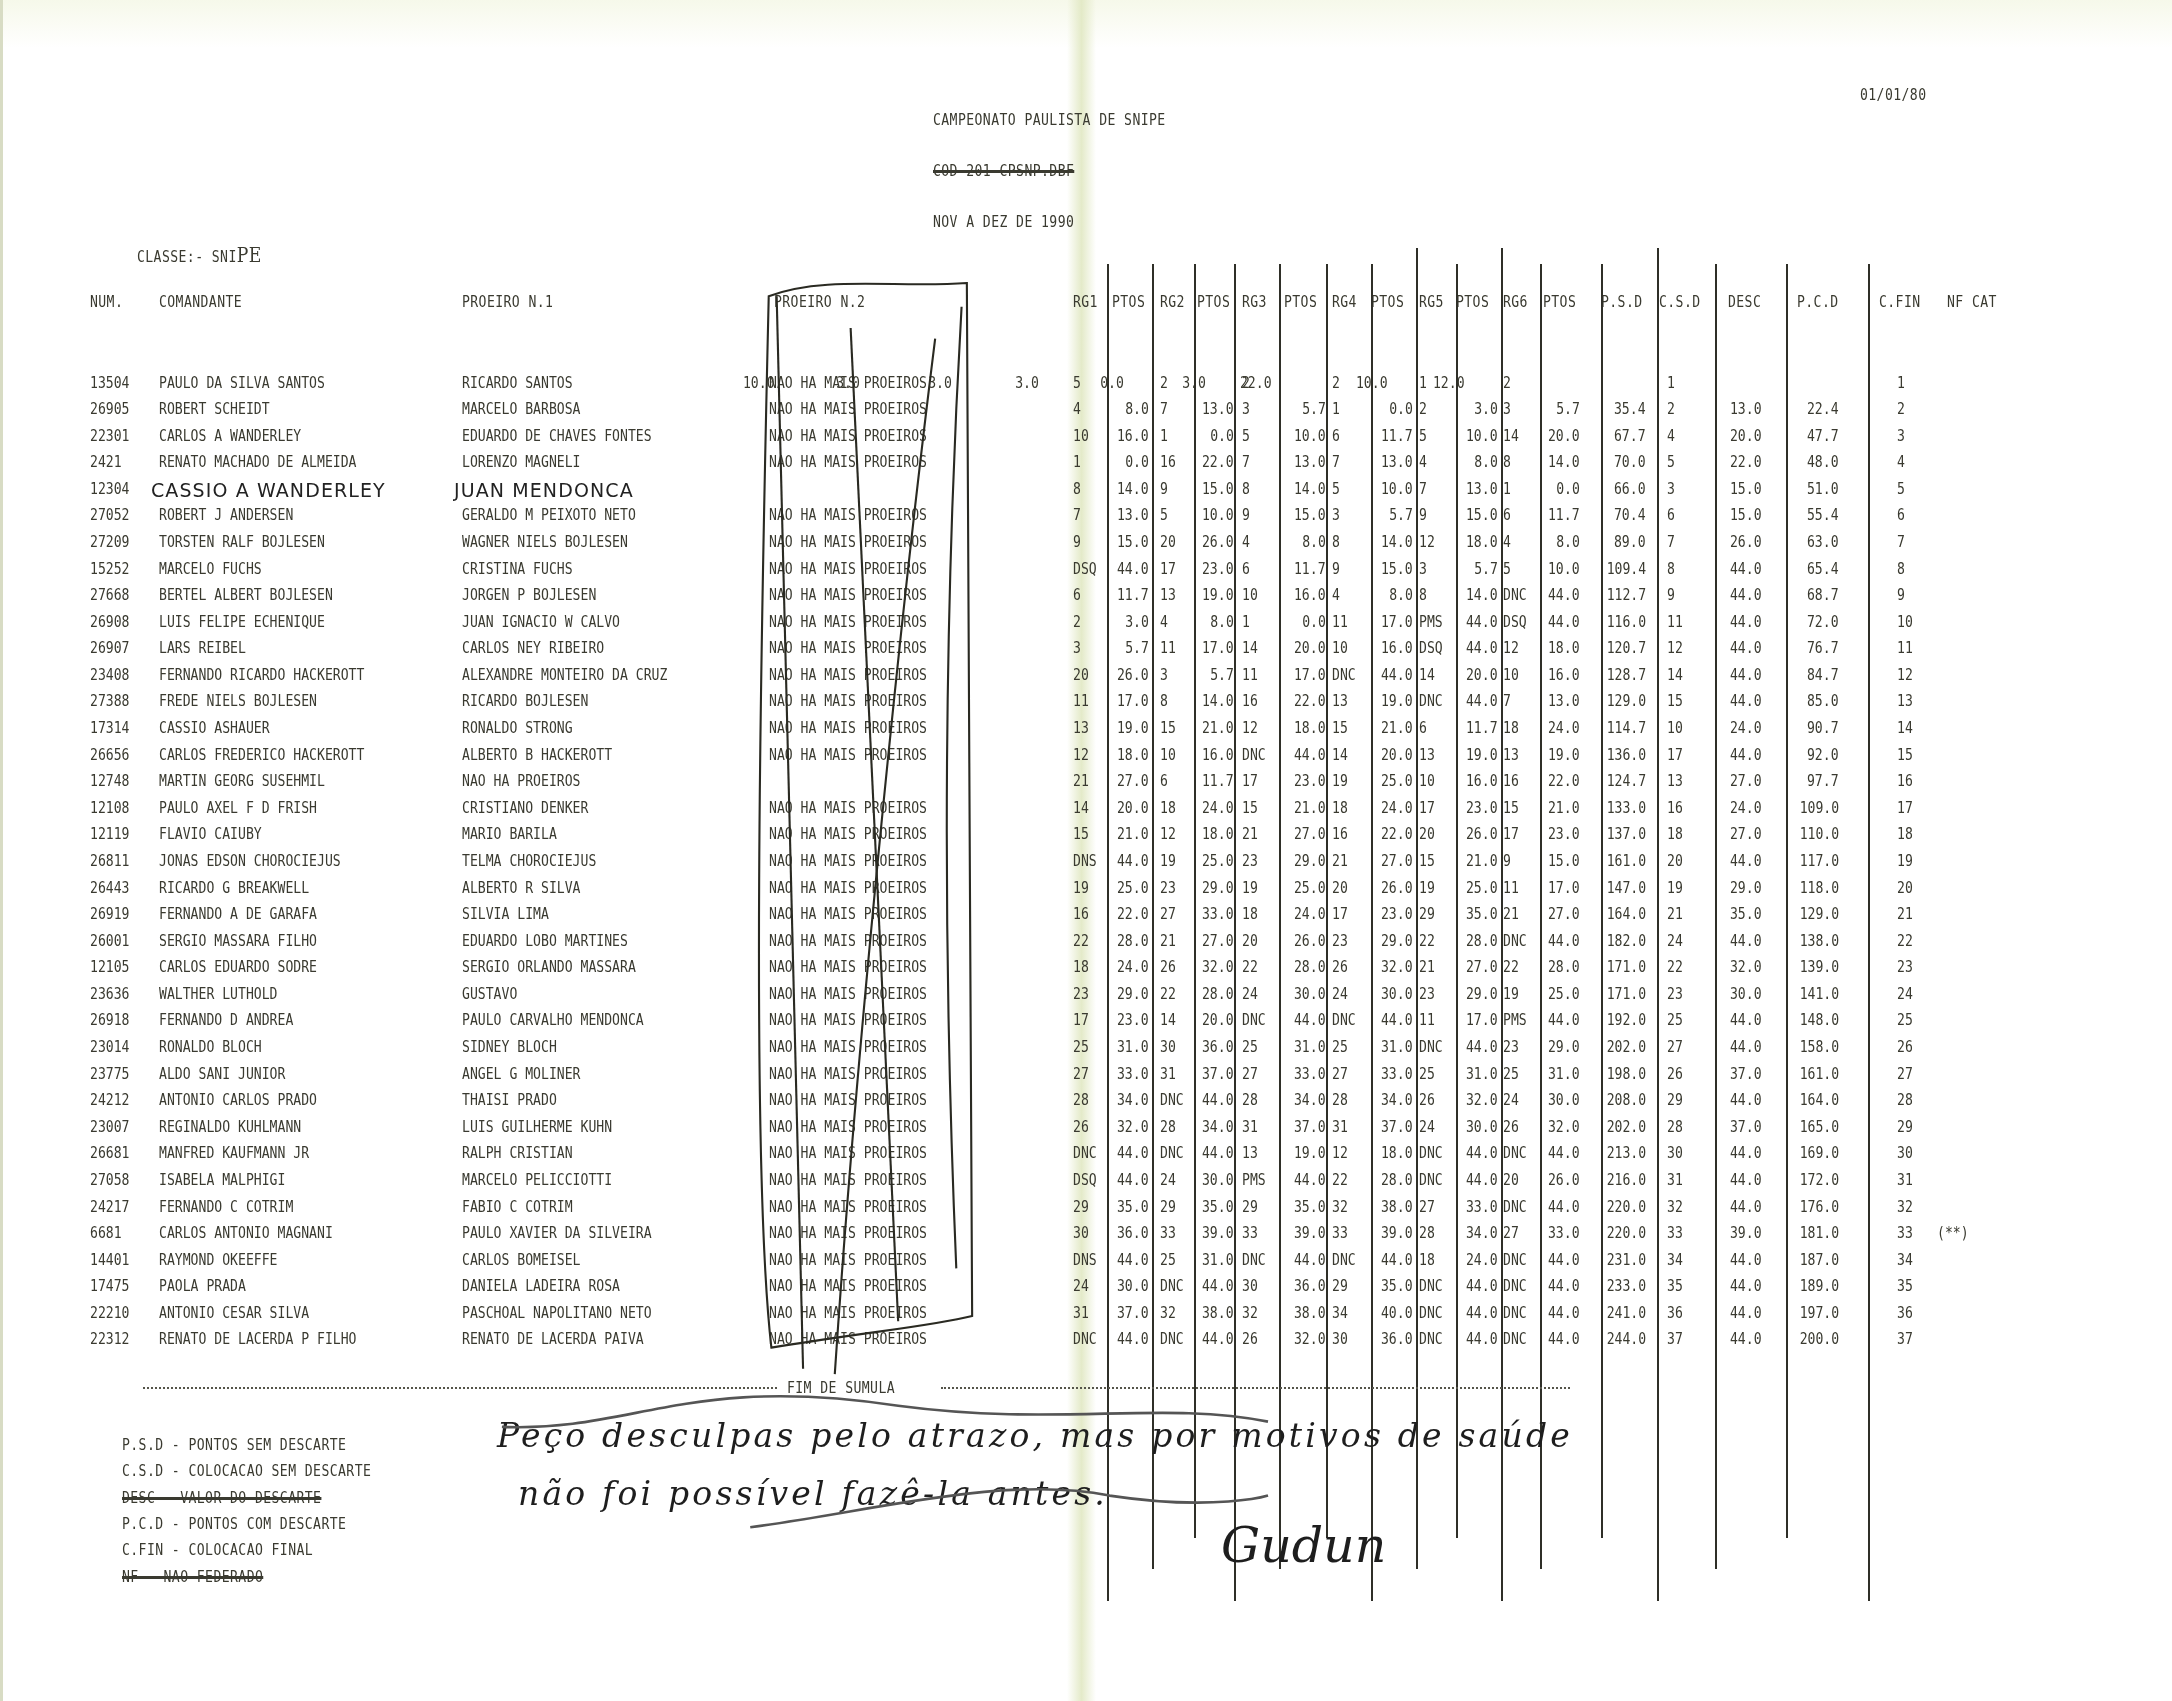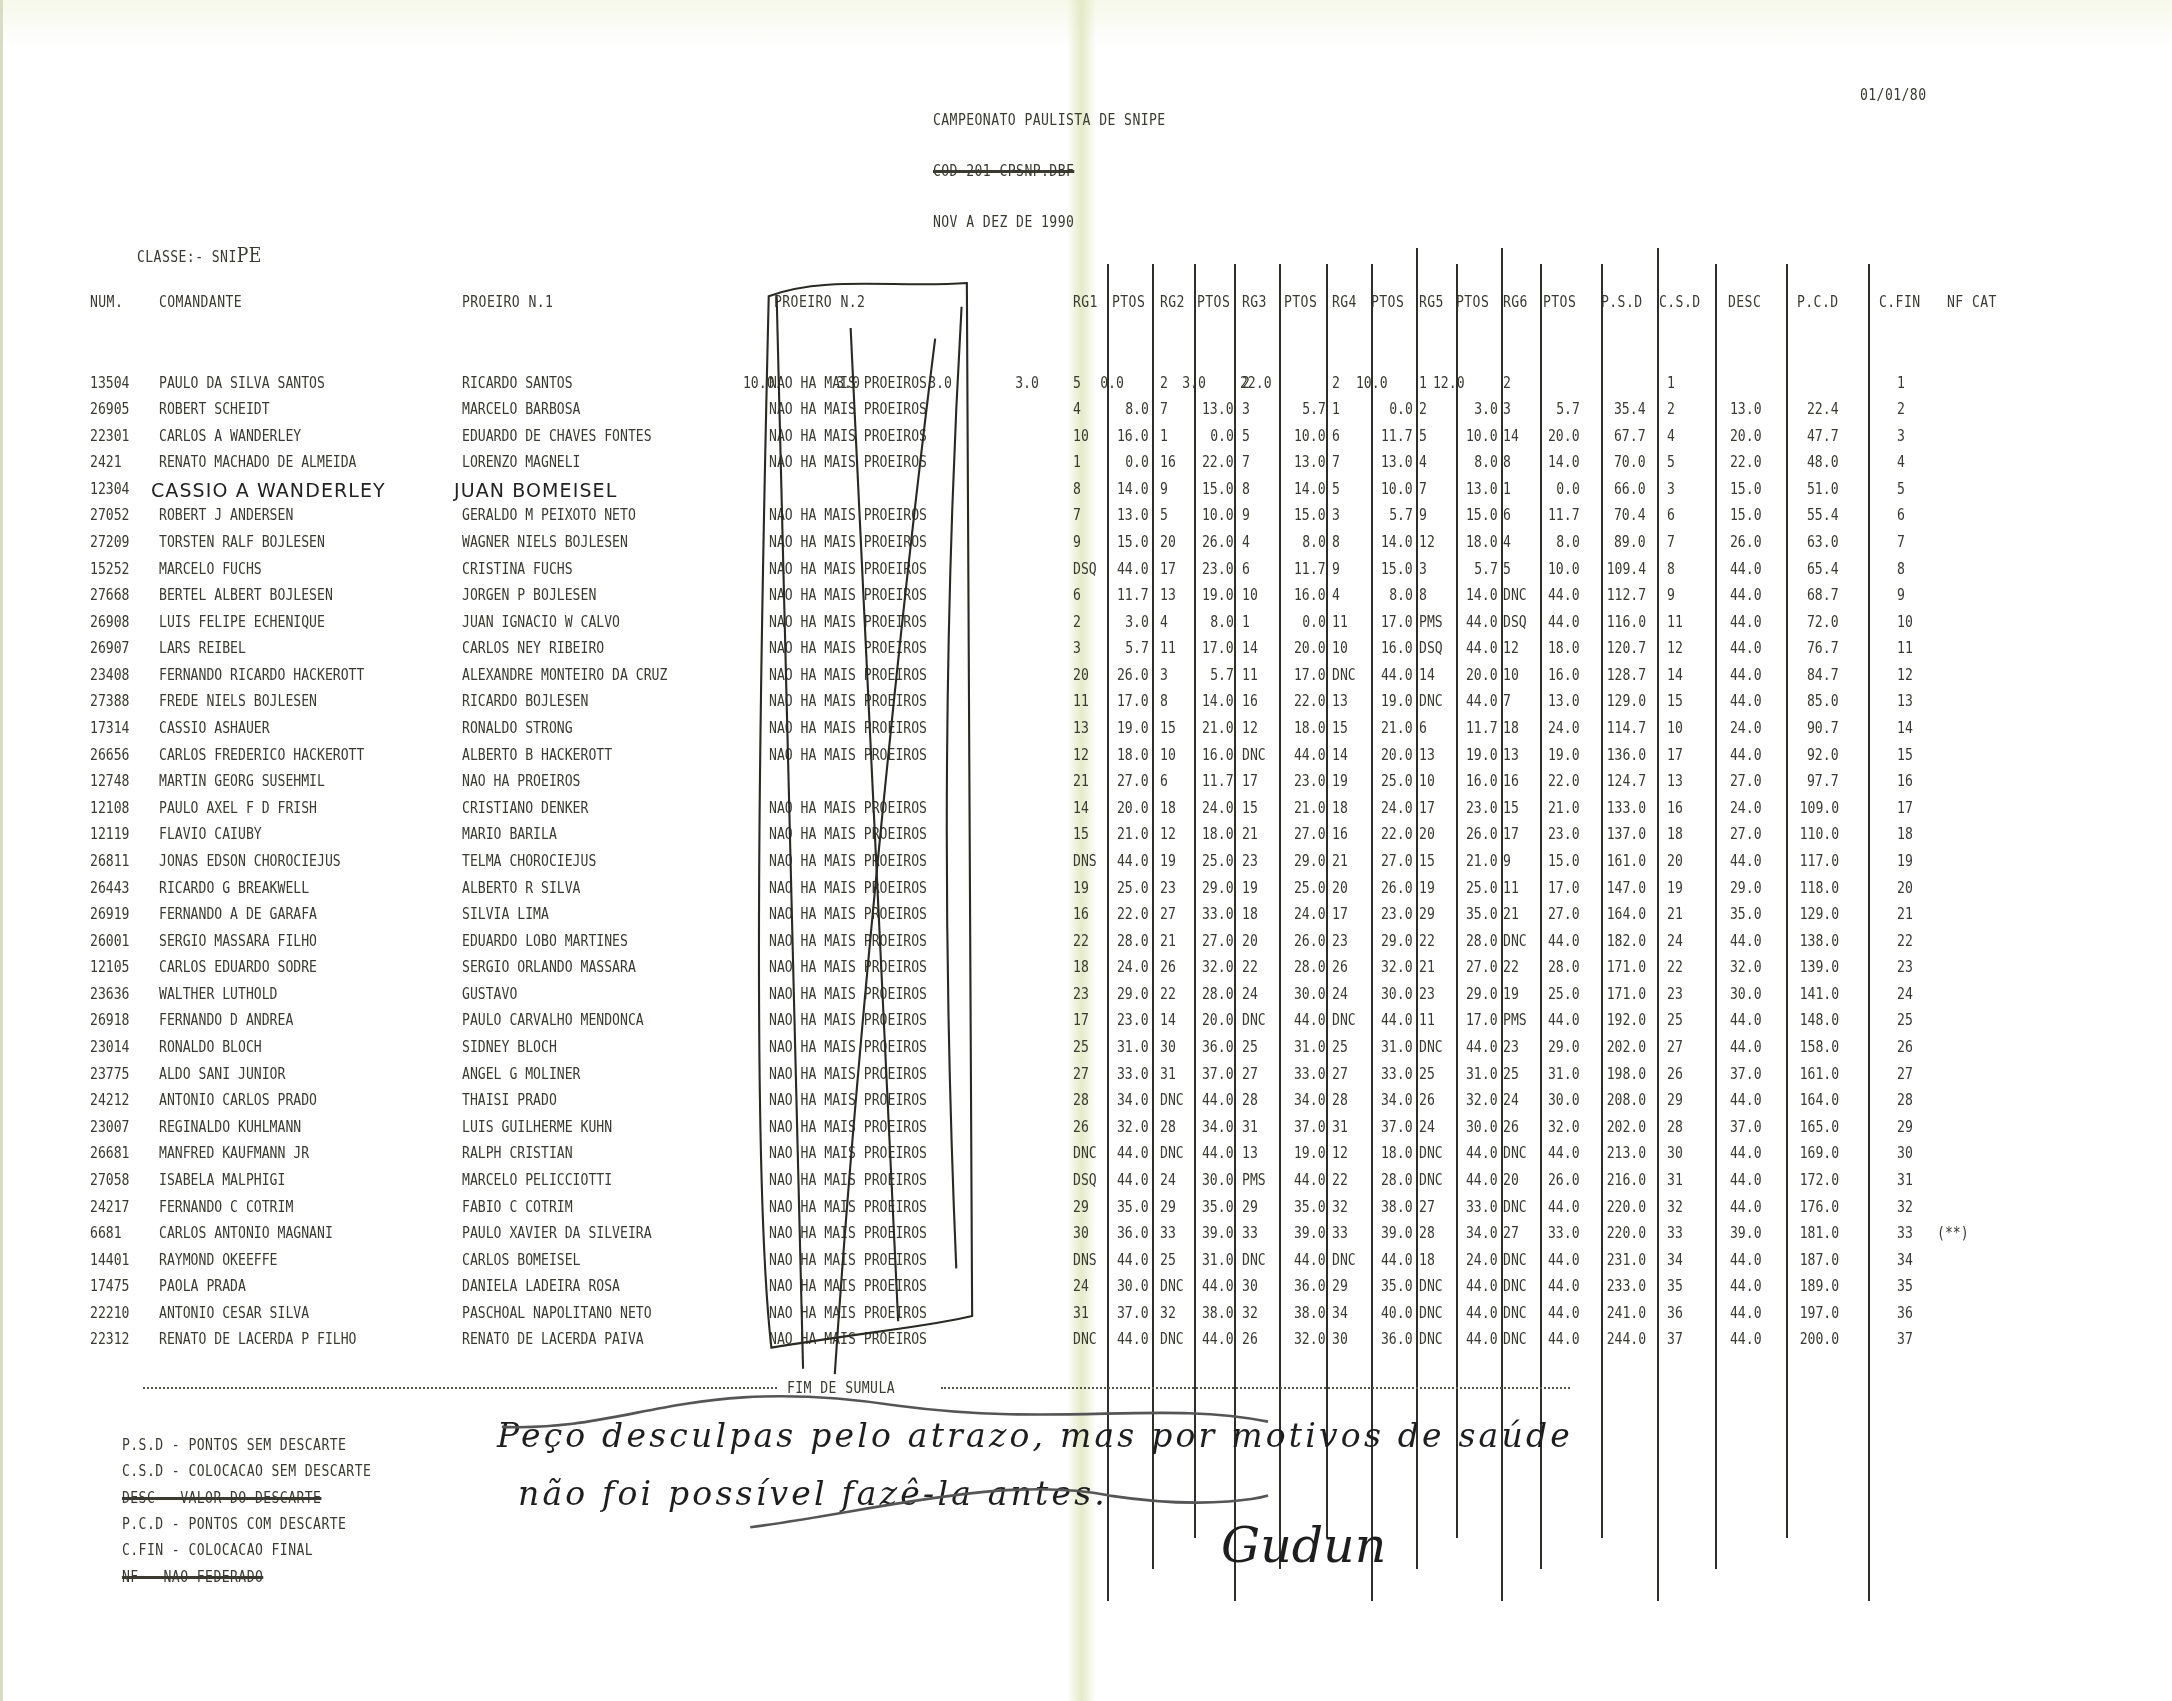--- a/index.html
+++ b/index.html
@@ -178,21 +178,21 @@
       <div class="cell" style="left: auto; right: 526px; transform-origin: right center;">70.0</div>
       <div class="cell" style="left: 1667px;">5</div>
       <div class="cell" style="left: auto; right: 410px; transform-origin: right center;">22.0</div>
       <div class="cell" style="left: auto; right: 333px; transform-origin: right center;">48.0</div>
       <div class="cell" style="left: 1897px;">4</div>
       <div class="cell" style="left: 1937px;"></div>
     </div>
     <div class="row" style="top: 479px; width: 2172px;">
       <div class="cell" style="left: 90px;">12304</div>
       <div class="cell hand" style="left: 151px;">CASSIO A WANDERLEY</div>
-      <div class="cell hand" style="left: 454px;">JUAN BOMEISEL</div>
+      <div class="cell hand" style="left: 454px;">JUAN MENDONCA</div>
       <div class="cell" style="left: 769px;"></div>
       <div class="cell" style="left: 1073px;">8</div>
       <div class="cell" style="left: auto; right: 1023px; transform-origin: right center;">14.0</div>
       <div class="cell" style="left: 1160px;">9</div>
       <div class="cell" style="left: auto; right: 938px; transform-origin: right center;">15.0</div>
       <div class="cell" style="left: 1242px;">8</div>
       <div class="cell" style="left: auto; right: 846px; transform-origin: right center;">14.0</div>
       <div class="cell" style="left: 1332px;">5</div>
       <div class="cell" style="left: auto; right: 759px; transform-origin: right center;">10.0</div>
       <div class="cell" style="left: 1419px;">7</div>

